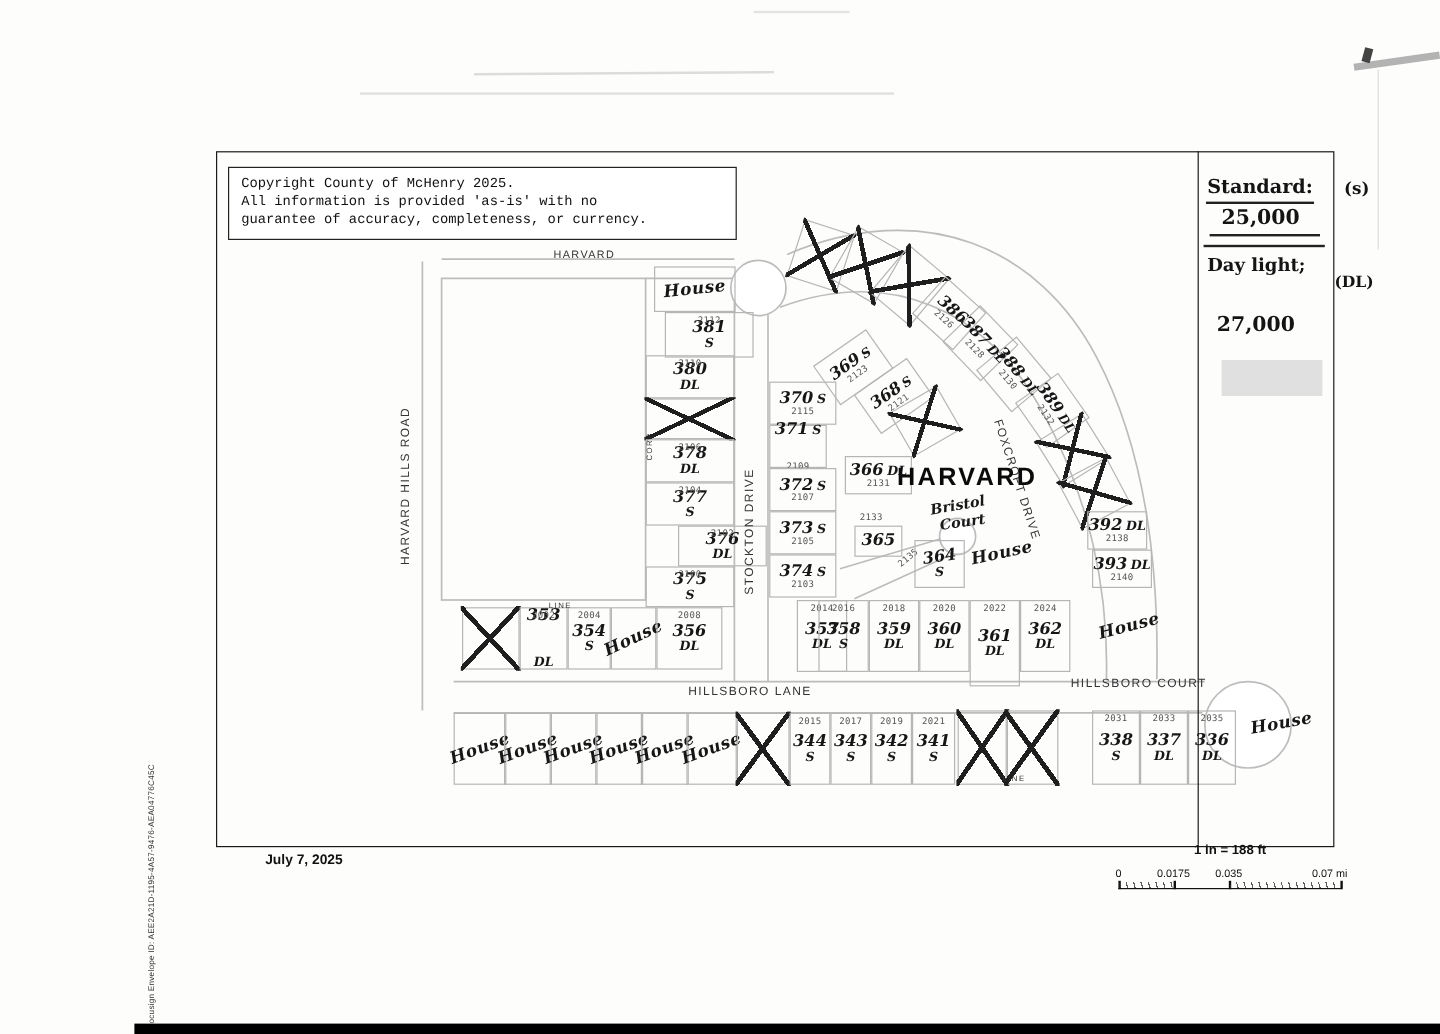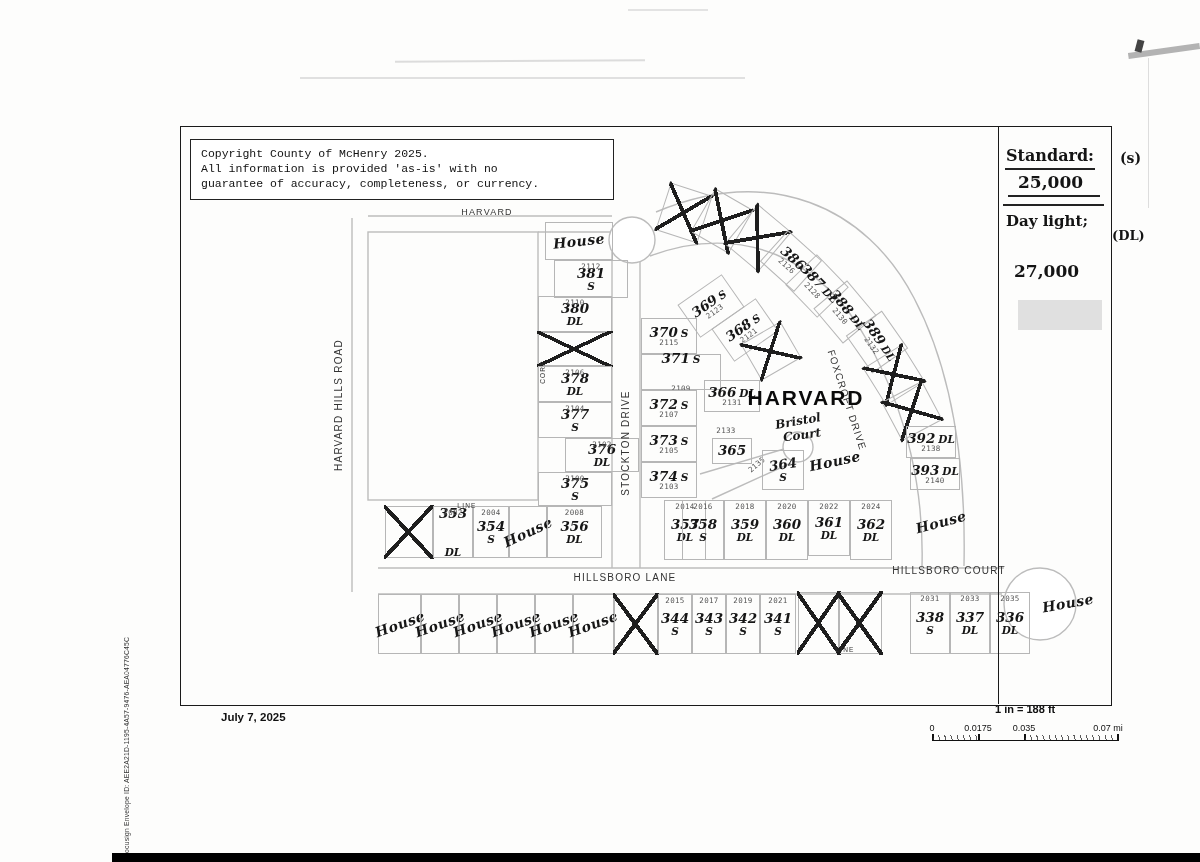--- a/index.html
+++ b/index.html
@@ -178,21 +178,21 @@
         </div>
         <span class="code">DL</span>
       </div>
       <div class="lot" style="left: 641px; top: 318px; width: 56px; height: 36px;">
         <div class="handrow">
           <span class="hand-num">370</span>
           <span class="code">S</span>
         </div>
         <span class="printed">2115</span>
       </div>
-      <div class="lot" style="left: 641px; top: 354px; width: 80px; height: 36px; gap: 20px;">
+      <div class="lot" style="left: 641px; top: 354px; width: 48px; height: 36px; gap: 20px;">
         <div class="handrow">
           <span class="hand-num">371</span>
           <span class="code">S</span>
         </div>
         <span class="printed">2109</span>
       </div>
       <div class="lot" style="left: 641px; top: 390px; width: 56px; height: 36px;">
         <div class="handrow">
           <span class="hand-num">372</span>
           <span class="code">S</span>
@@ -341,21 +341,21 @@
         </div>
         <span class="code">DL</span>
       </div>
       <div class="lot" style="left: 766px; top: 500px; width: 42px; height: 60px;">
         <span class="printed abs-top">2020</span>
         <div class="handrow">
           <span class="hand-num">360</span>
         </div>
         <span class="code">DL</span>
       </div>
-      <div class="lot" style="left: 808px; top: 500px; width: 42px; height: 56px;">
+      <div class="lot" style="left: 808px; top: 500px; width: 42px; height: 72px;">
         <span class="printed abs-top">2022</span>
         <div class="handrow">
           <span class="hand-num">361</span>
         </div>
         <span class="code">DL</span>
       </div>
       <div class="lot" style="left: 850px; top: 500px; width: 42px; height: 60px; justify-content: center;">
         <span class="printed abs-top">2024</span>
         <div class="handrow">
           <span class="hand-num">362</span>

